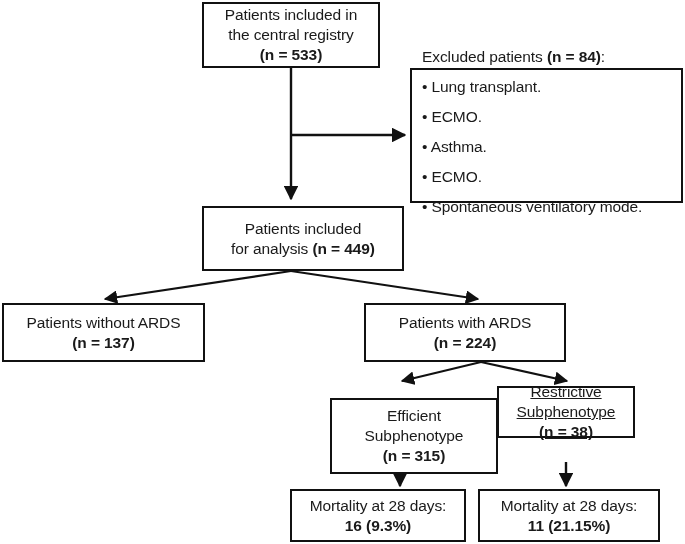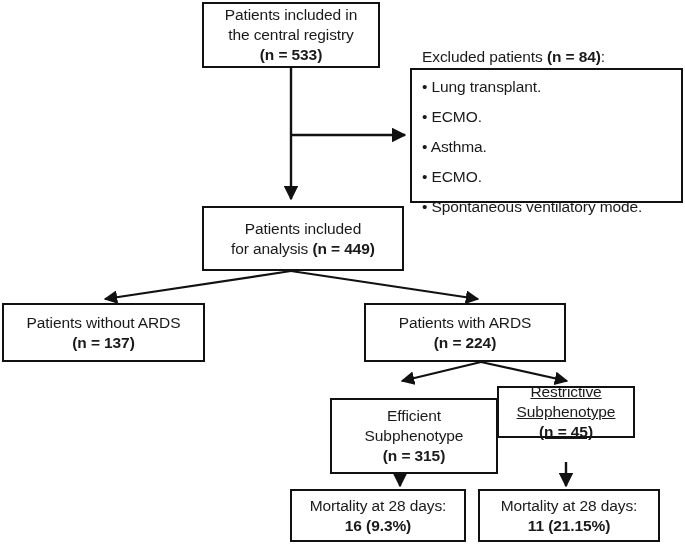--- a/index.html
+++ b/index.html
@@ -122,21 +122,21 @@
 
   <div class="node" style="left:330px; top:386px; width:168px; height:76px;margin-top:12px;">
     <div class="line">Efficient</div>
     <div class="line">Subphenotype</div>
     <div class="line bold">(n = 315)</div>
   </div>
 
   <div class="node" style="left:497px; top:386px; width:138px; height:52px;text-decoration:underline;">
     <div class="line">Restrictive</div>
     <div class="line">Subphenotype</div>
-    <div class="line bold">(n = 45)</div>
+    <div class="line bold">(n = 38)</div>
   </div>
 
   <div class="node" style="left:290px; top:489px; width:176px; height:53px;">
     <div class="line">Mortality at 28 days:</div>
     <div class="line bold">16 (9.3%)</div>
   </div>
 
   <div class="node" style="left:478px; top:489px; width:182px; height:53px;">
     <div class="line">Mortality at 28 days:</div>
     <div class="line bold">11 (21.15%)</div>

